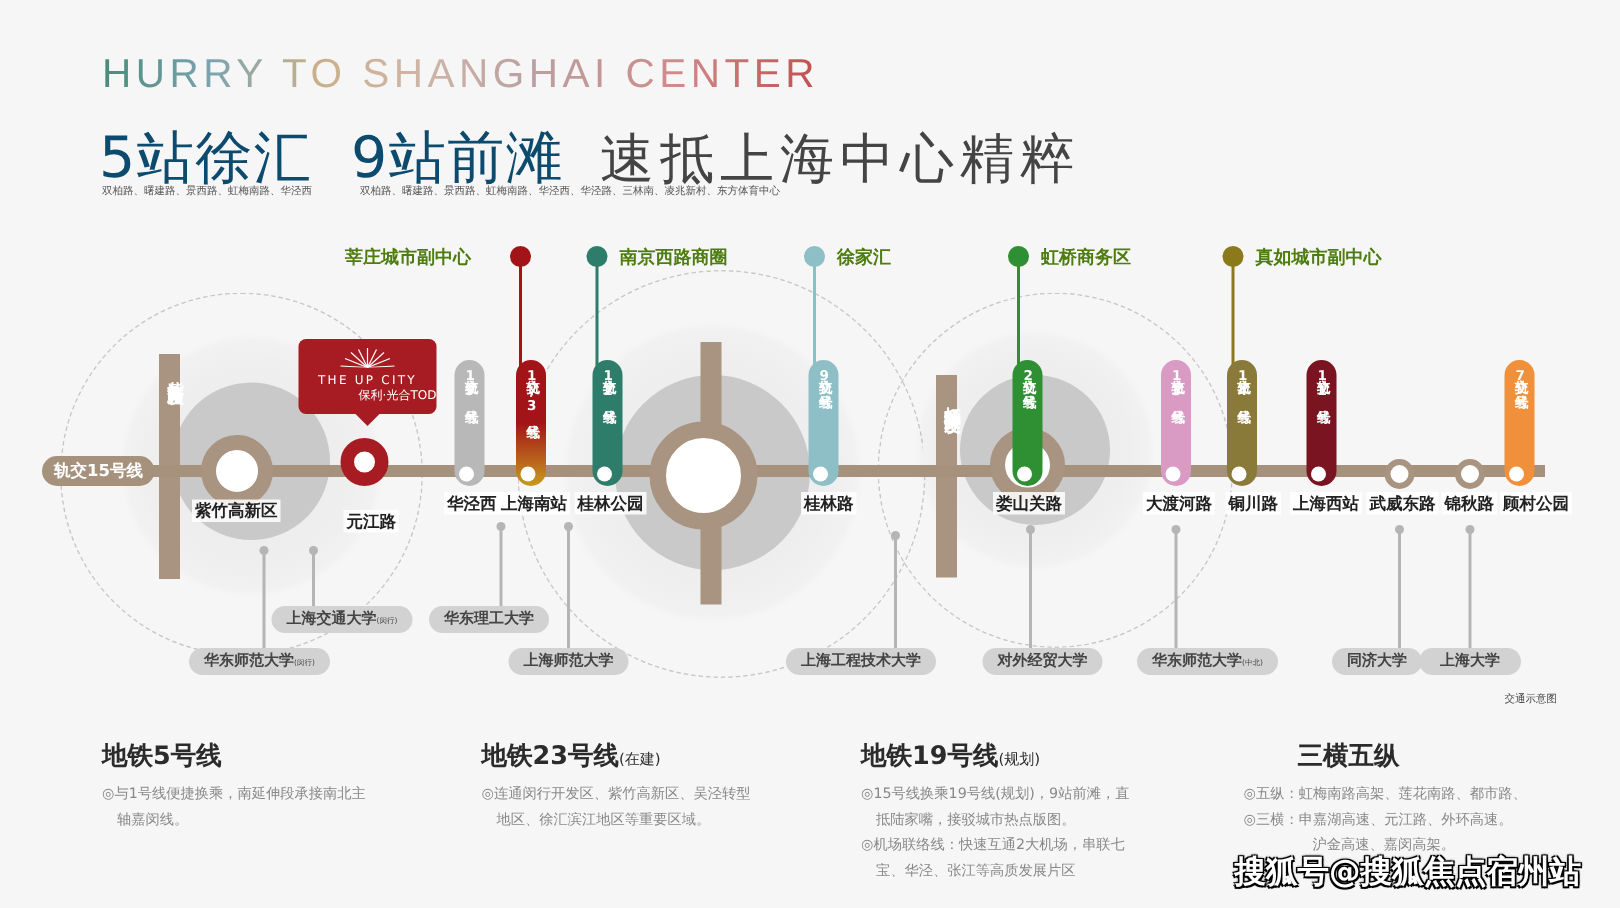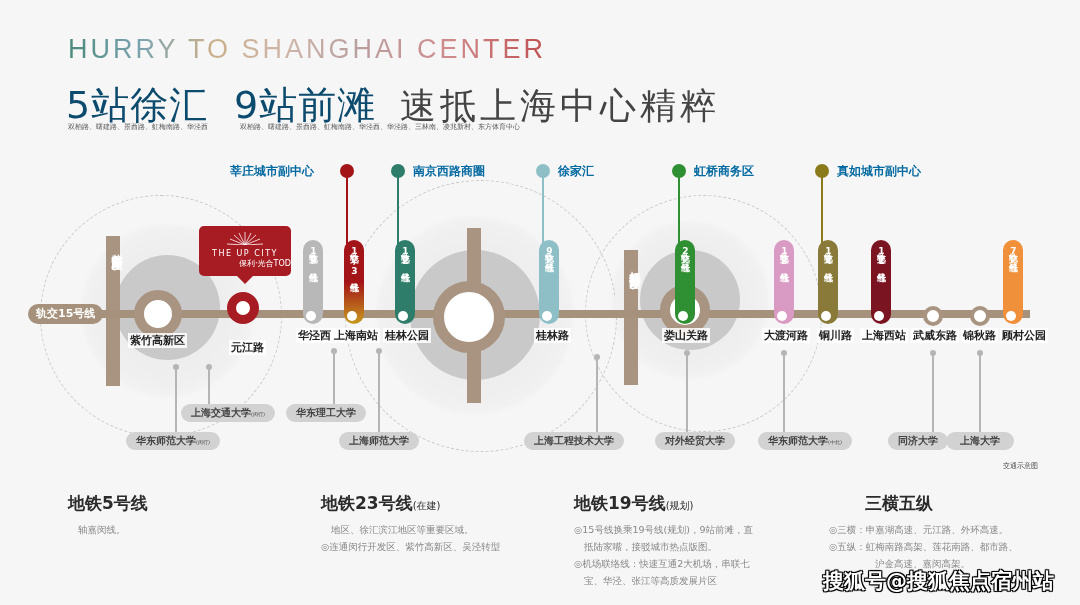--- a/index.html
+++ b/index.html
@@ -20,21 +20,21 @@
   .vbar{position:absolute;width:14px;background:#a89480;}
   .vtext{position:absolute;writing-mode:vertical-rl;text-orientation:upright;color:#fff;font-size:11px;font-weight:700;letter-spacing:1px;}
   .hub{position:absolute;border-radius:50%;border:10px solid #a89480;background:#fff;}
   .station-dot{position:absolute;width:12px;height:12px;border-radius:50%;background:#fff;border:4px solid #a89480;}
   .station-name{position:absolute;font-size:11px;font-weight:700;color:#222;white-space:nowrap;background:rgba(255,255,255,0.85);padding:0 2px;}
   .pill{position:absolute;width:20px;border-radius:10px;display:flex;flex-direction:column;align-items:center;}
   .pill .pill-text{writing-mode:vertical-rl;text-orientation:upright;color:#fff;font-size:9px;font-weight:700;margin-top:6px;letter-spacing:0px;}
   .pill .pill-dot{position:absolute;bottom:3px;left:3px;width:10px;height:10px;border-radius:50%;background:#fff;}
   .district-dot{position:absolute;width:14px;height:14px;border-radius:50%;}
   .district-stem{position:absolute;width:2px;}
-  .district-label{position:absolute;font-size:12px;font-weight:700;color:#0369a1;white-space:nowrap;}
+  .district-label{position:absolute;font-size:12px;font-weight:700;color:#4d7c0f;white-space:nowrap;}
   .uni{position:absolute;height:18px;border-radius:9px;background:#d2d2d2;font-size:10px;font-weight:700;color:#444;line-height:18px;padding:0 10px;white-space:nowrap;}
   .uni small{font-size:5px;font-weight:400;}
   .uni-stem{position:absolute;width:2px;background:#b5b5b5;}
   .uni-stem:before{content:"";position:absolute;top:-2px;left:-2px;width:6px;height:6px;border-radius:50%;background:#b5b5b5;}
   .legend-note{position:absolute;font-size:7px;color:#444;}
   .logo-card{position:absolute;left:199px;top:226px;width:92px;height:50px;background:#a71c22;border-radius:5px;color:#fff;text-align:center;}
   .logo-card:after{content:"";position:absolute;left:38px;bottom:-8px;border-left:8px solid transparent;border-right:8px solid transparent;border-top:8px solid #a71c22;}
   .sun{margin:5px auto 0;width:40px;height:14px;}
   .logo-en{font-size:8px;letter-spacing:1.5px;line-height:10px;}
   .logo-cn{font-size:8px;line-height:9px;padding-left:40px;}
@@ -195,37 +195,38 @@
   <div class="uni" style="left:655px;top:432px;"><span>对外经贸大学</span></div>
   <div class="uni" style="left:758px;top:432px;"><span>华东师范大学</span><small>(中北)</small></div>
   <div class="uni" style="left:888px;top:432px;"><span>同济大学</span></div>
   <div class="uni" style="left:946px;top:432px;padding:0 14px;"><span>上海大学</span></div>
 
   <div class="legend-note" style="left:1003px;top:461px;">交通示意图</div>
 </div>
 
 <div class="sec-title" style="left:68px;"><span>地铁5号线</span></div>
 <div class="sec-body" style="left:68px;top:521px;width:240px;">
+  <p>◎与1号线便捷换乘，南延伸段承接南北主</p>
   <p style="padding-left:10px;">轴嘉闵线。</p>
 </div>
 
 <div class="sec-title" style="left:321px;"><span>地铁23号线</span><small>(在建)</small></div>
 <div class="sec-body" style="left:321px;top:521px;width:240px;">
+  <p>◎连通闵行开发区、紫竹高新区、吴泾转型</p>
   <p style="padding-left:10px;">地区、徐汇滨江地区等重要区域。</p>
-  <p>◎连通闵行开发区、紫竹高新区、吴泾转型</p>
 </div>
 
 <div class="sec-title" style="left:574px;"><span>地铁19号线</span><small>(规划)</small></div>
 <div class="sec-body" style="left:574px;top:521px;width:240px;">
   <p>◎15号线换乘19号线(规划)，9站前滩，直</p>
   <p style="padding-left:10px;">抵陆家嘴，接驳城市热点版图。</p>
   <p>◎机场联络线：快速互通2大机场，串联七</p>
   <p style="padding-left:10px;">宝、华泾、张江等高质发展片区</p>
 </div>
 
 <div class="sec-title" style="left:829px;margin-left:36px;"><span>三横五纵</span></div>
 <div class="sec-body" style="left:829px;top:521px;width:240px;">
+  <p>◎五纵：虹梅南路高架、莲花南路、都市路、</p>
   <p>◎三横：申嘉湖高速、元江路、外环高速。</p>
-  <p>◎五纵：虹梅南路高架、莲花南路、都市路、</p>
   <p style="padding-left:46px;">沪金高速、嘉闵高架。</p>
 </div>
 
 <div class="watermark">搜狐号@搜狐焦点宿州站</div>
 
 </body></html>

